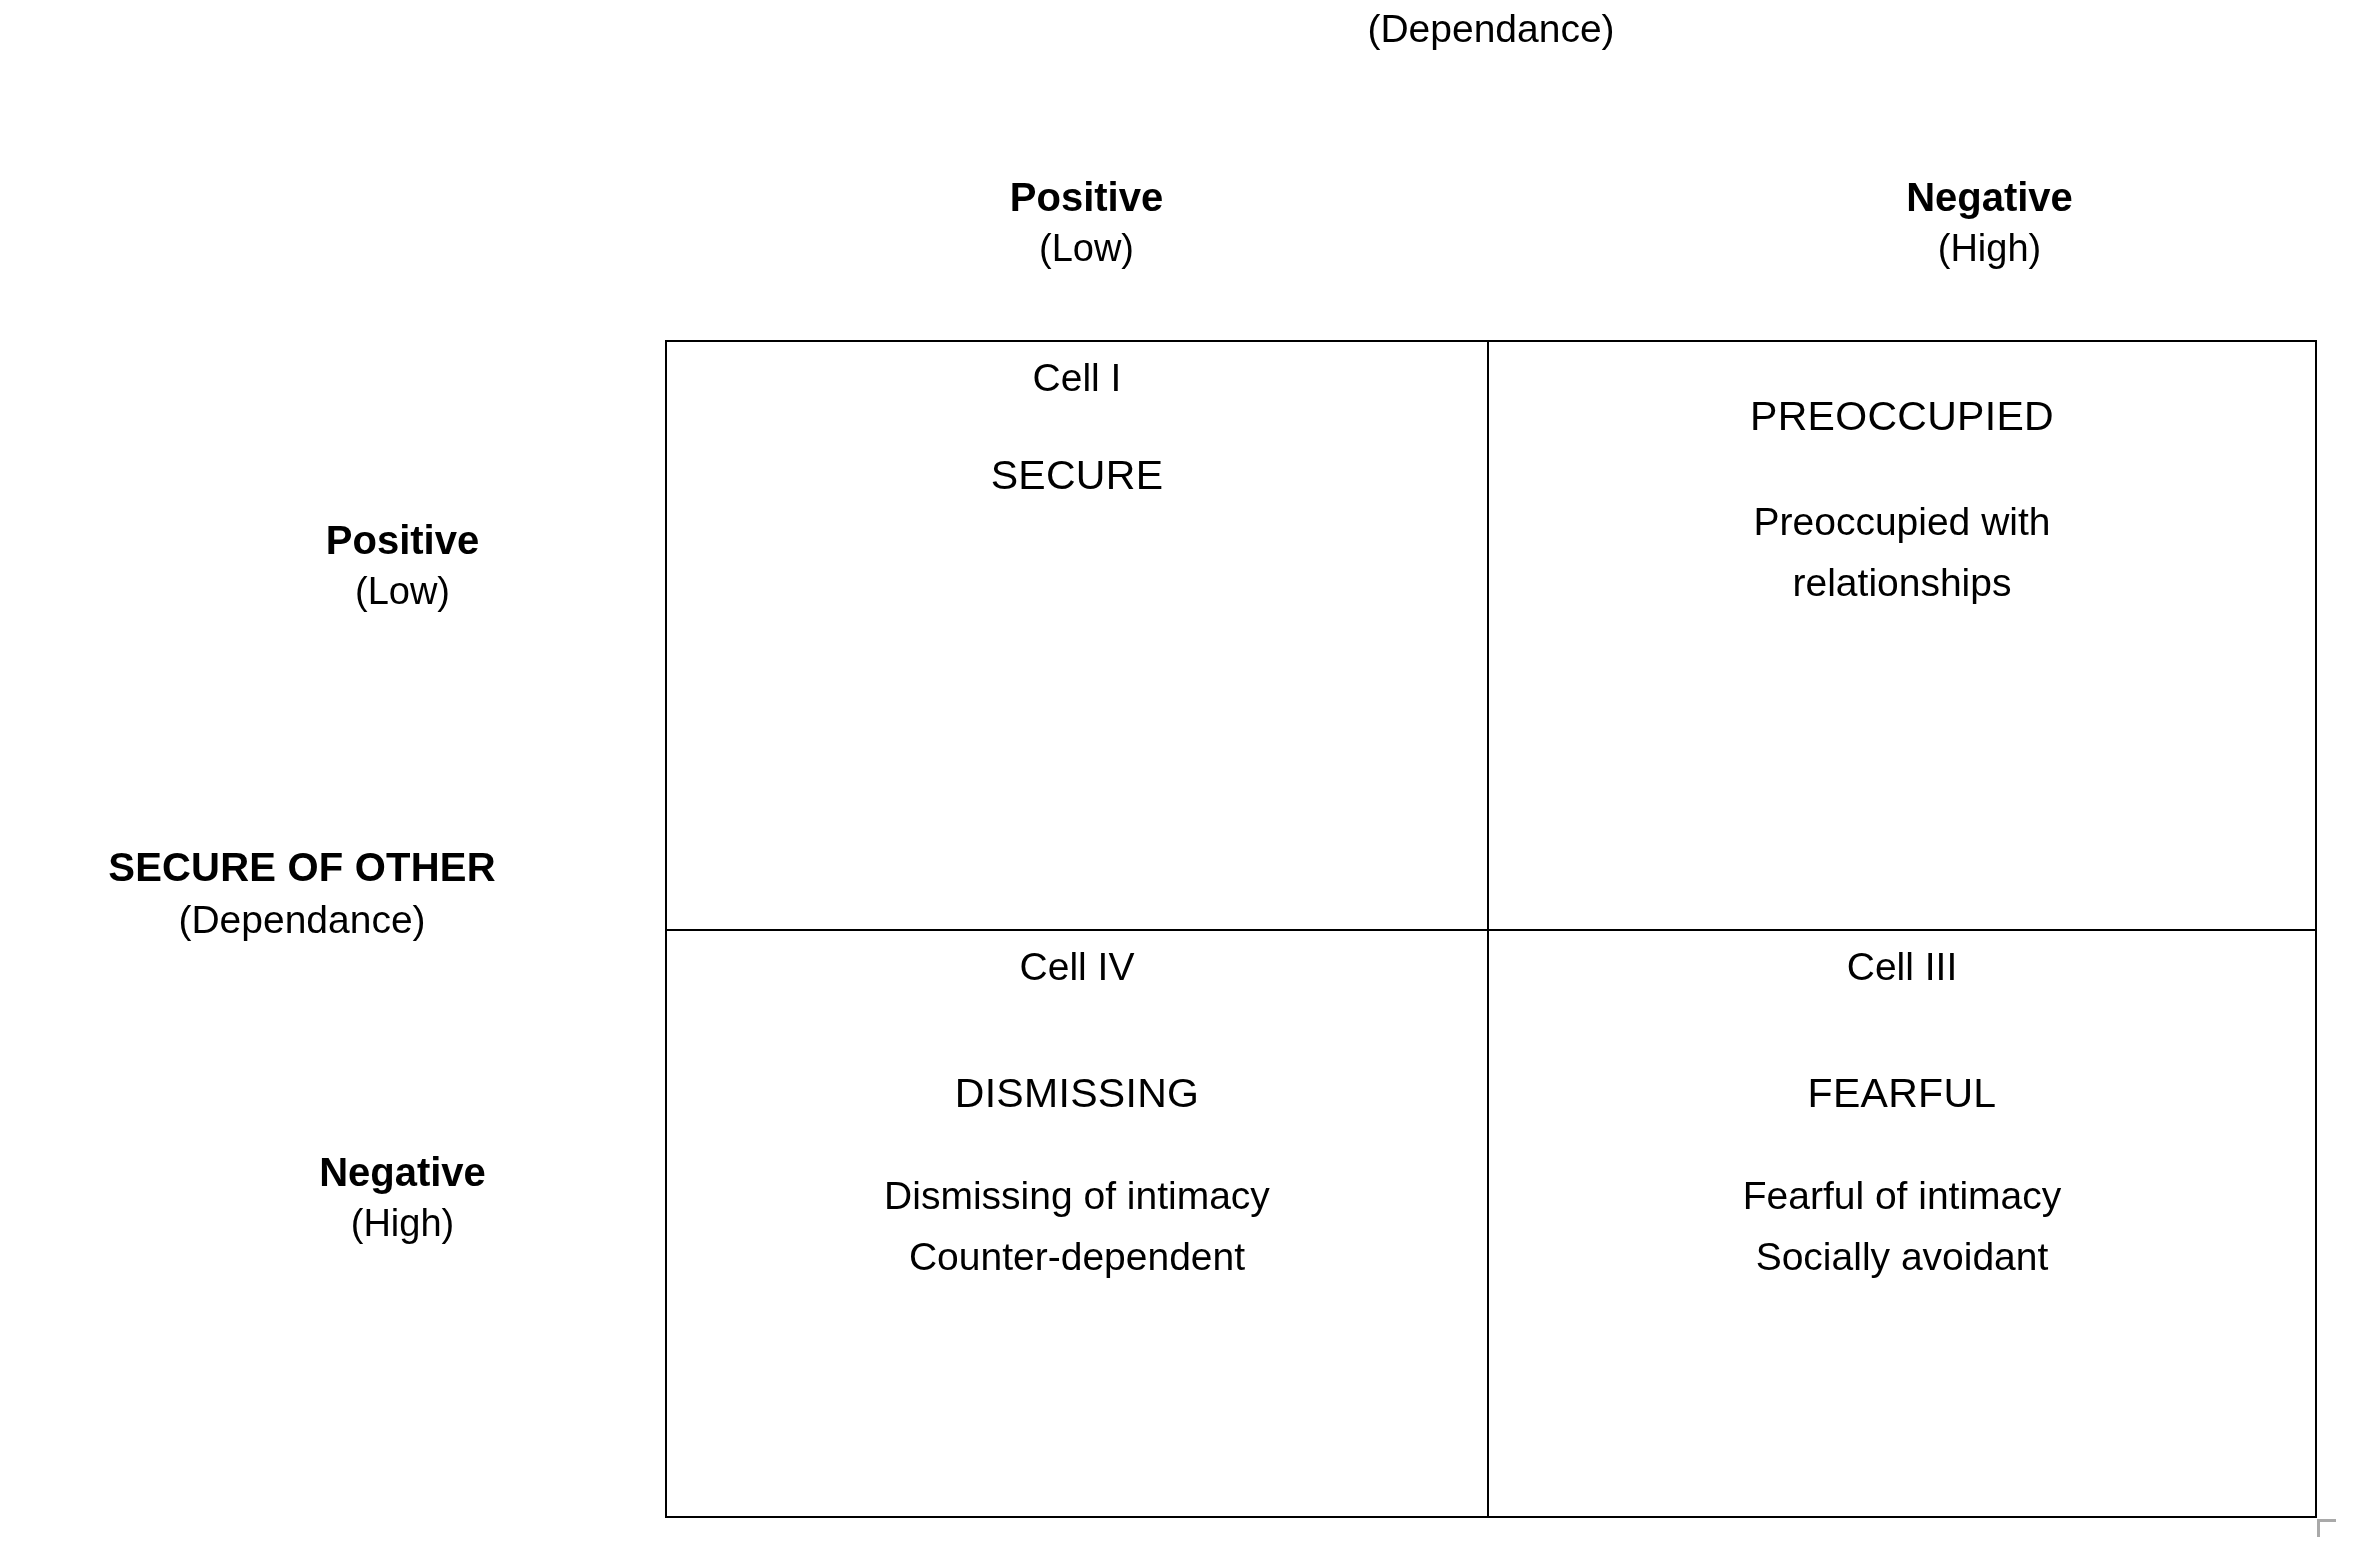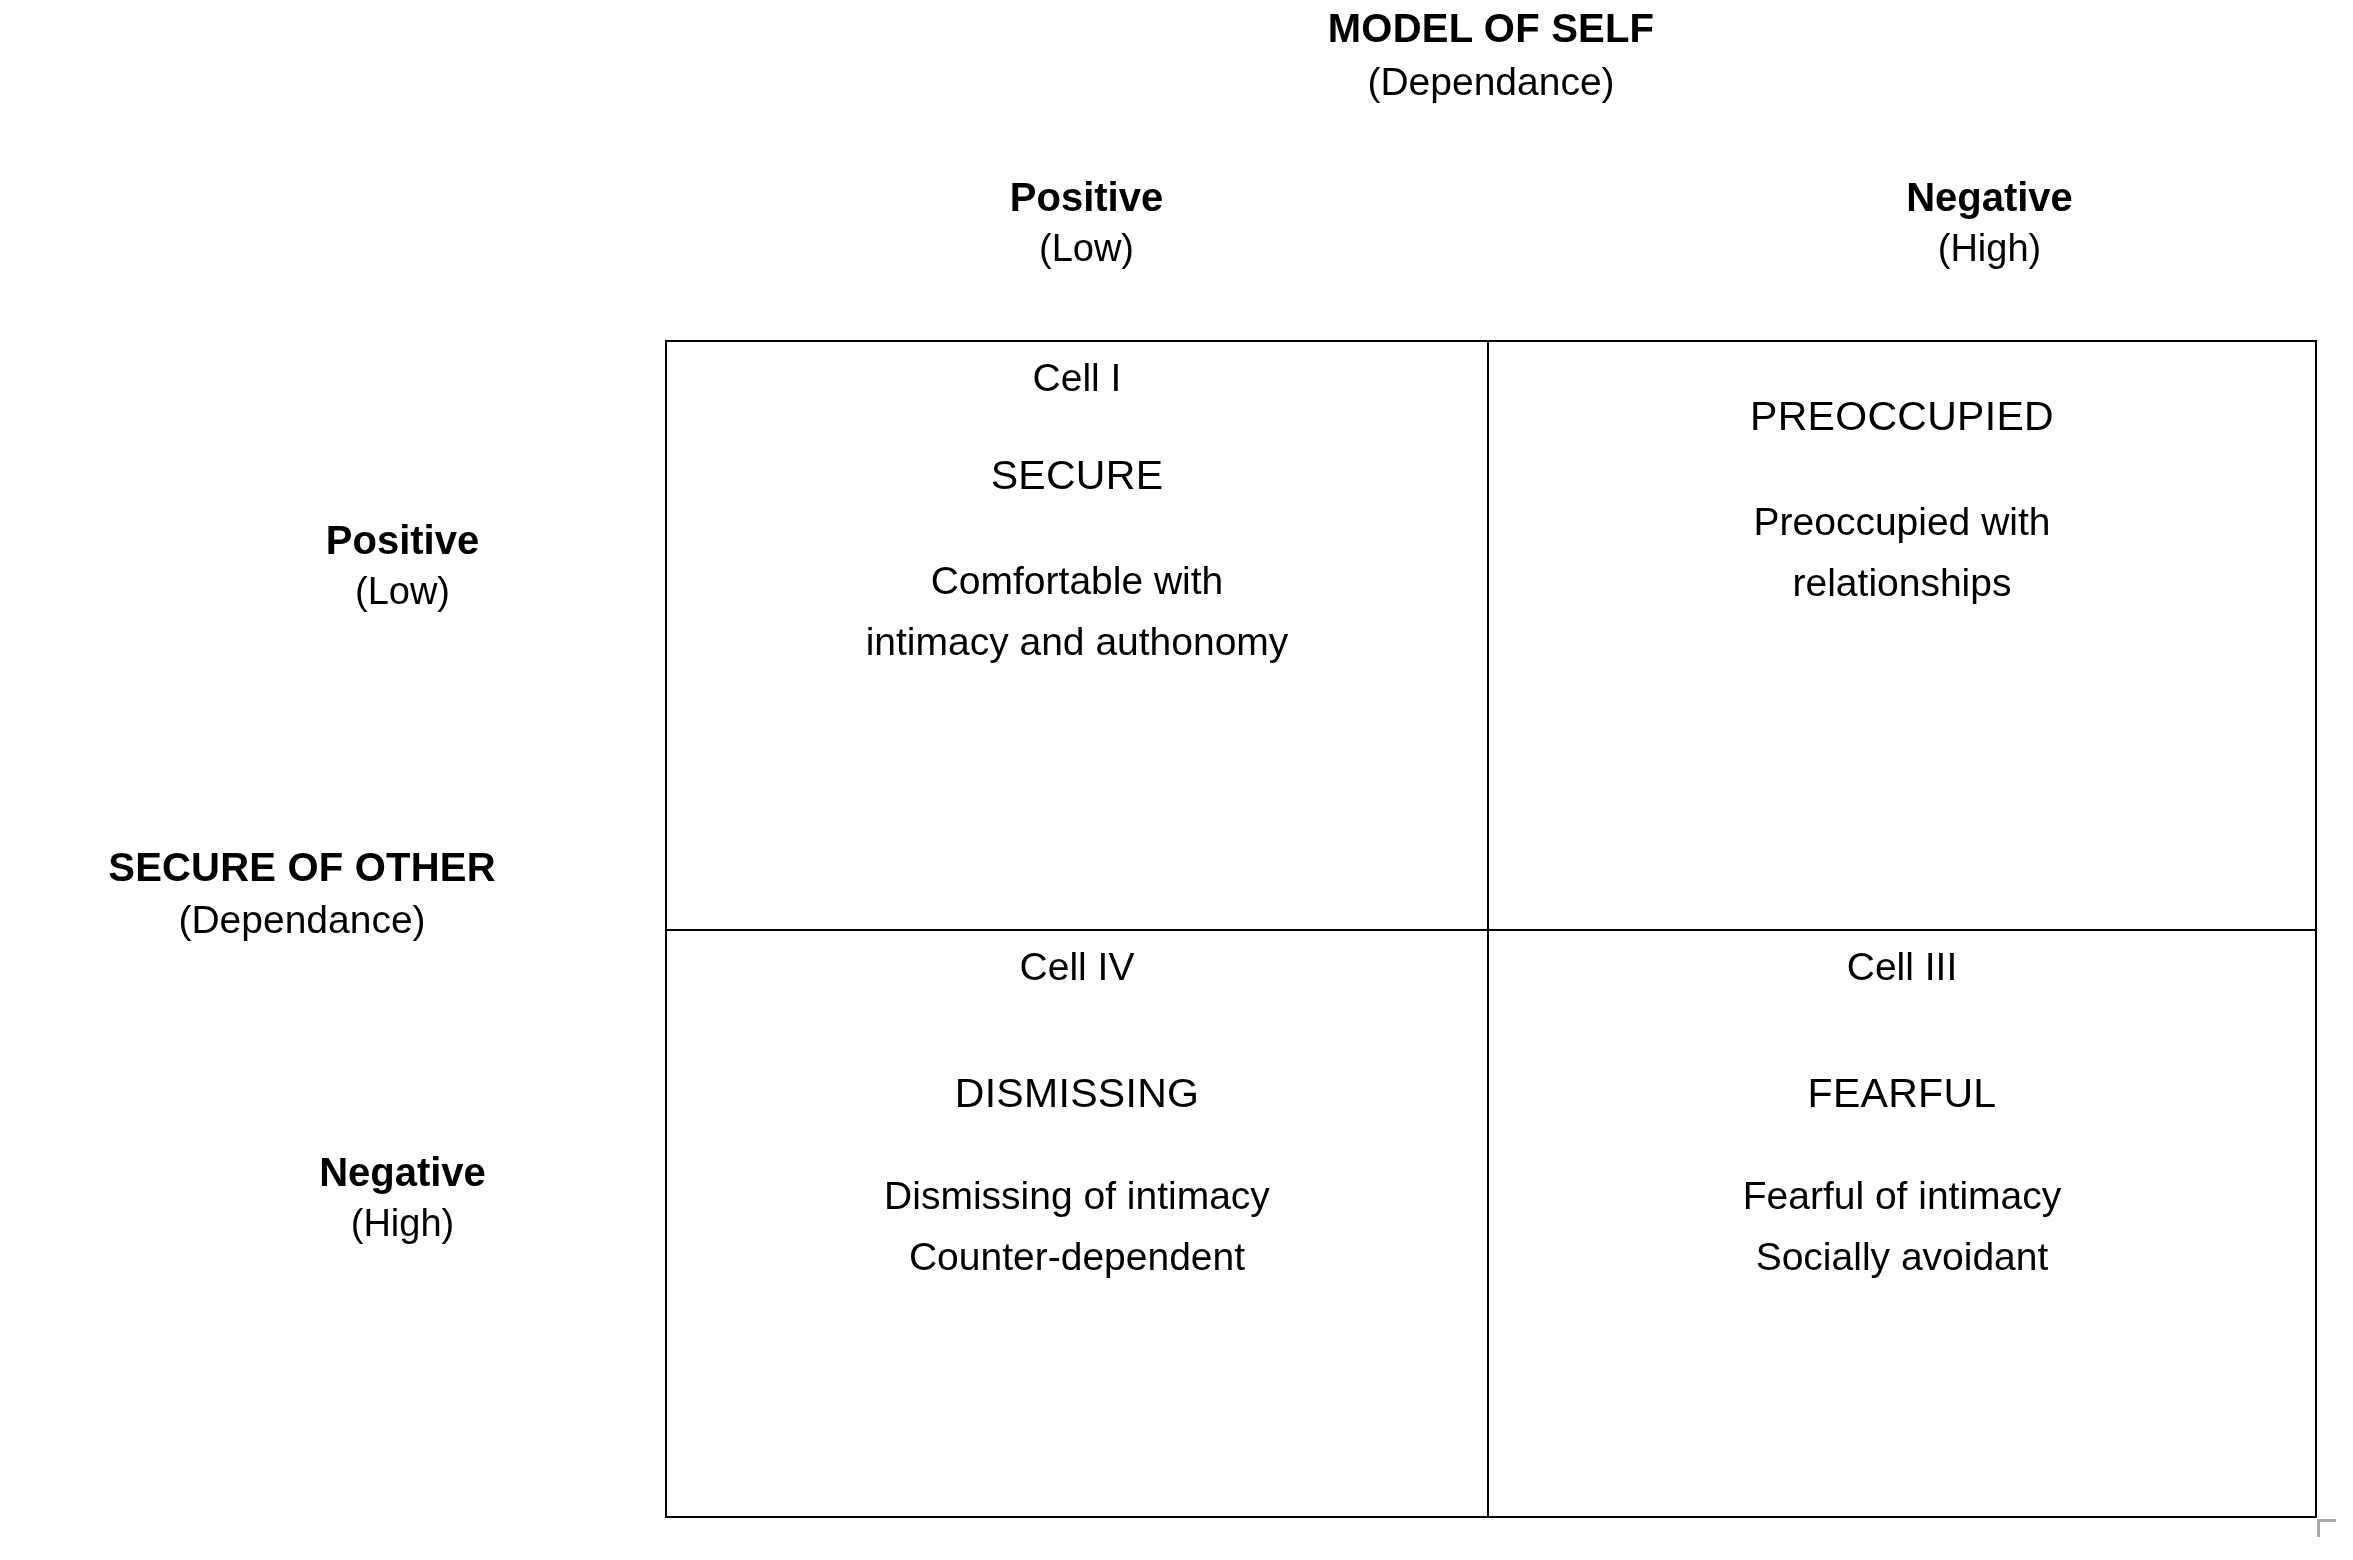--- a/index.html
+++ b/index.html
@@ -166,21 +166,20 @@
     height: 17.6px;
     border-top: 3.5px solid #a9a9a9;
     border-left: 3.5px solid #a9a9a9;
     box-sizing: border-box;
   }
 </style>
 </head>
 <body>
 
 <div id="self-axis-title">
-  <span class="axis-main">MODEL OF SELF</span>
   <span class="axis-sub">(Dependance)</span>
 </div>
 
 <div class="col-header" id="col-header-positive">
   <span class="ch-main">Positive</span>
   <span class="ch-sub">(Low)</span>
 </div>
 <div class="col-header" id="col-header-negative">
   <span class="ch-main">Negative</span>
   <span class="ch-sub">(High)</span>
@@ -198,22 +197,20 @@
 <div id="other-axis-title">
   <span class="axis-main">SECURE OF OTHER</span>
   <span class="axis-sub">(Dependance)</span>
 </div>
 
 <div id="matrix">
 
   <div class="cell border-right border-bottom">
     <span class="cell-id">Cell I</span>
     <span class="cell-title">SECURE</span>
-    <span class="cell-desc">Comfortable with
-intimacy and authonomy</span>
   </div>
 
   <div class="cell border-bottom">
     <span class="cell-title">PREOCCUPIED</span>
     <span class="cell-desc">Preoccupied with
 relationships</span>
   </div>
 
   <div class="cell cell-row2 border-right">
     <span class="cell-id">Cell IV</span>

